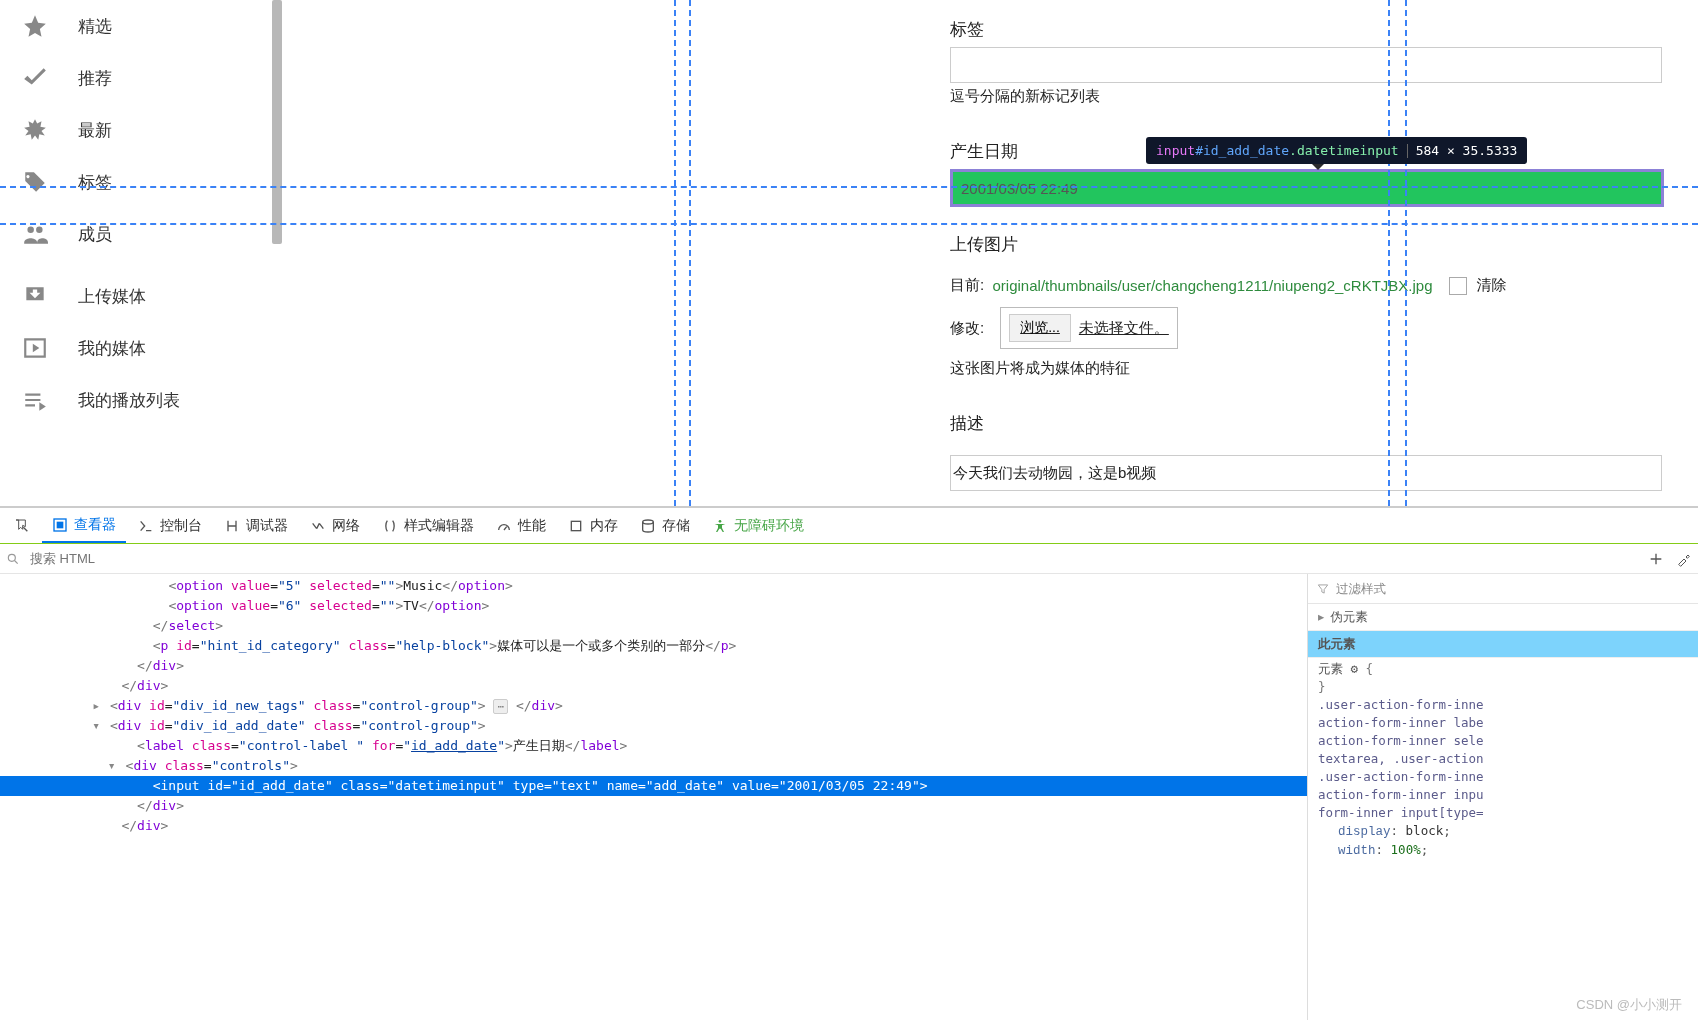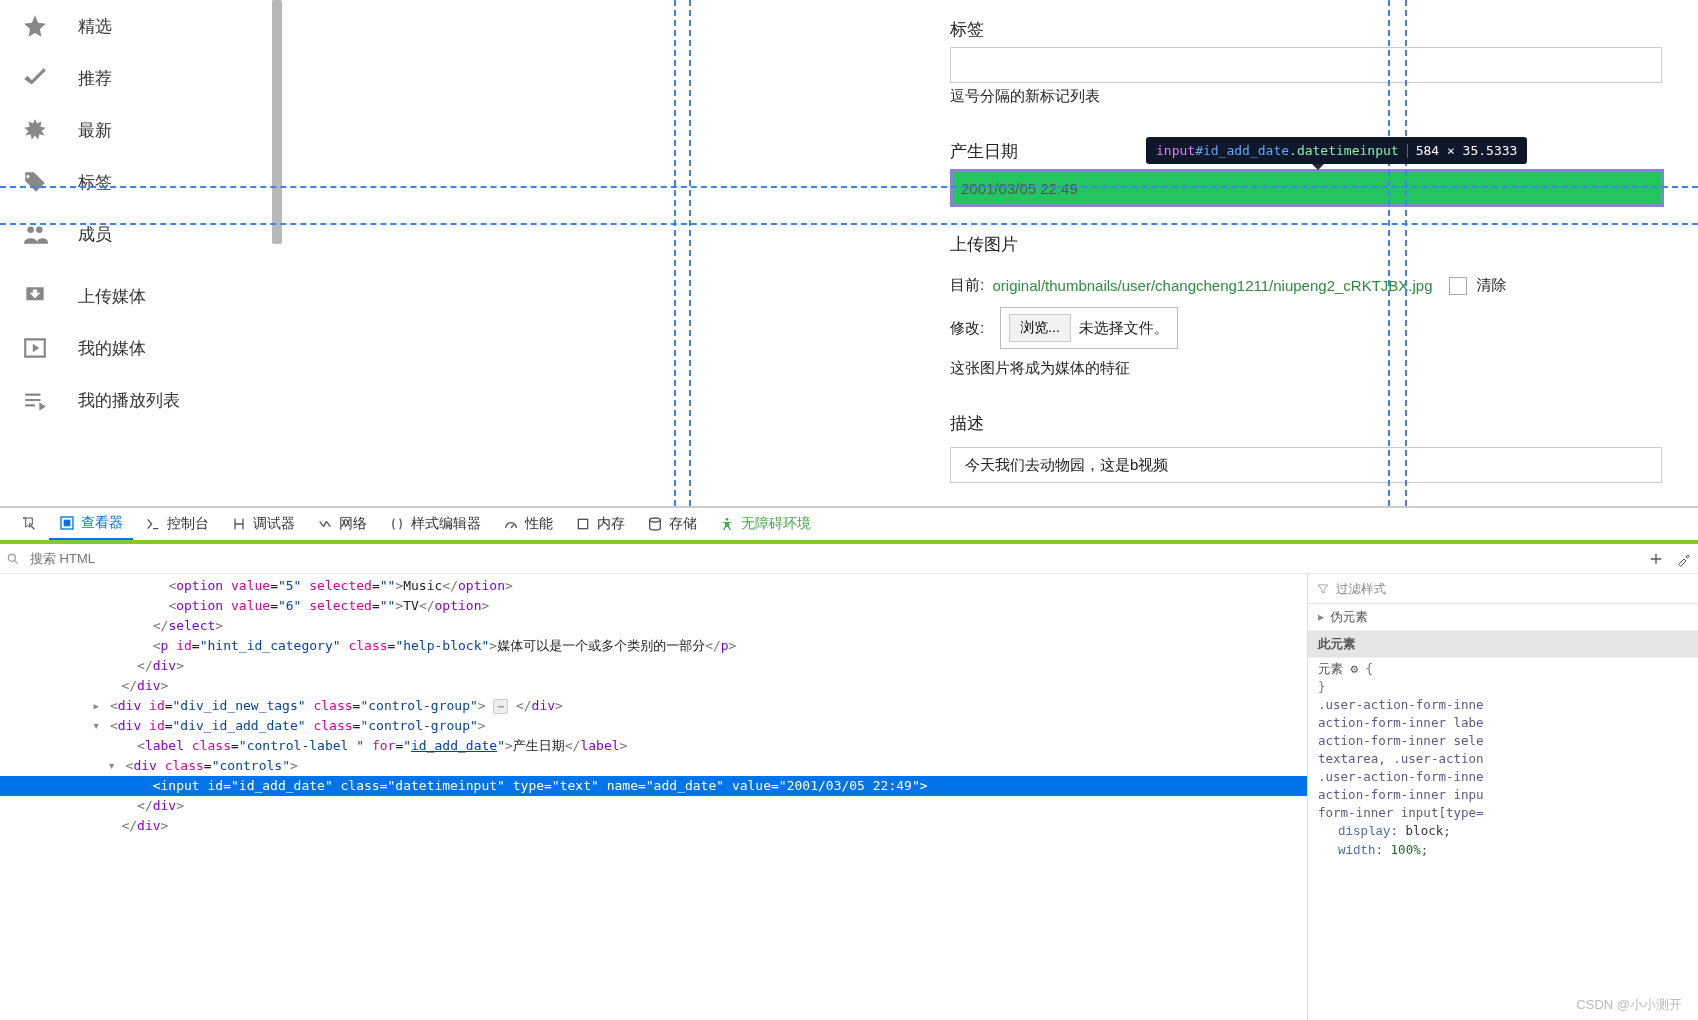--- a/index.html
+++ b/index.html
@@ -28,26 +28,26 @@
 .tooltip-divider { width:1px; height:14px; background:#666; }
 .tooltip-arrow { position:absolute; bottom:-6px; left:166px; width:0; height:0; border-left:6px solid transparent; border-right:6px solid transparent; border-top:6px solid #2a2a2e; }
 
 .guide-h { position:absolute; left:0; right:0; border-top:2px dashed #3b82f6; z-index:5; pointer-events:none; }
 .guide-v { position:absolute; top:0; bottom:0; border-left:2px dashed #3b82f6; z-index:5; pointer-events:none; }
 
 .upload-sect { margin-top: 26px; }
 .upload-row { margin-top: 14px; font-size: 15px; display:flex; align-items:center; flex-wrap:wrap; }
 .link-green { color: #2e8b3d; }
 .chk { display:inline-block; width:18px; height:18px; border:1.5px solid #aaa; margin:0 10px 0 16px; vertical-align:middle; }
-.file-ctrl { display:inline-flex; align-items:center; border:1px solid #bbb; padding:6px 8px; margin-left:16px; }
+.file-ctrl { display:inline-flex; align-items:center; border:1px solid #bbb; padding:6px 8px; margin-left:16px;text-decoration:underline; }
 .file-ctrl button { border:1px solid #ccc; background:#f2f2f2; padding:4px 10px; font-size:14px; margin-right:8px; }
-.desc-box { width: 712px; height: 36px; border:1px solid #ccc; padding:6px 14px; font-size:15px; margin-top:12px; display:flex; align-items:center; }
+.desc-box { width: 712px; height: 36px; border:1px solid #ccc; padding:6px 2px; font-size:15px; margin-top:20px; display:flex; align-items:center; }
 
 .devtools { flex:1; border-top:2px solid #ccc; display:flex; flex-direction:column; background:#fff; }
-.dt-tabs { display:flex; height:36px; border-bottom:4px solid #84cc16; padding-left:11px; gap:2px; }
+.dt-tabs { display:flex; height:36px; border-bottom:1px solid #84cc16; padding-left:4px; gap:2px; }
 .dt-tab { display:flex; align-items:center; gap:6px; padding:6px 10px; font-size:14px; color:#333; cursor:pointer; }
 .dt-tab.active { color:#0074e8; border-bottom:2px solid #0074e8; }
 .dt-tab svg { width:16px; height:16px; fill:currentColor; }
 .dt-a11y { color:#46a546; }
 .dt-search-row { display:flex; align-items:center; height:30px; border-bottom:1px solid #e5e5e5; padding:0 6px; }
 .dt-search-row input { border:none; outline:none; flex:1; font-size:13px; padding:2px 6px; color:#888; }
 .dt-search-row .sicon { width:14px; height:14px; fill:#999; margin-right:4px; }
 .dt-right-icons { margin-left:auto; display:flex; gap:12px; align-items:center; }
 .dt-right-icons svg { width:16px; height:16px; fill:#555; }
 
@@ -319,21 +319,21 @@
               <path d="M4 5h16l-6 8v6l-4-2v-4z" fill="none" stroke="#999" stroke-width="1.5"></path>
             </svg>
           <span>过滤样式</span>
         </div>
         <div class="sp-section">
           <div class="sp-head">
               <span class="tw">▸</span>
               <span>伪元素</span>
             </div>
         </div>
-        <div class="sp-section" style="background:#e5e5e5;">
+        <div class="sp-section" style="background:#7dd3fc;">
           <div class="sp-head" style="font-weight:bold;">此元素</div>
         </div>
         <div class="sp-body">
           <div><span>元素</span> <span>⚙</span> <span class="sp-brace">{</span></div>
           <div><span class="sp-brace">}</span></div>
           <div class="sp-sel">.user-action-form-inne
 action-form-inner labe
 action-form-inner sele
 textarea, .user-action
 .user-action-form-inne

